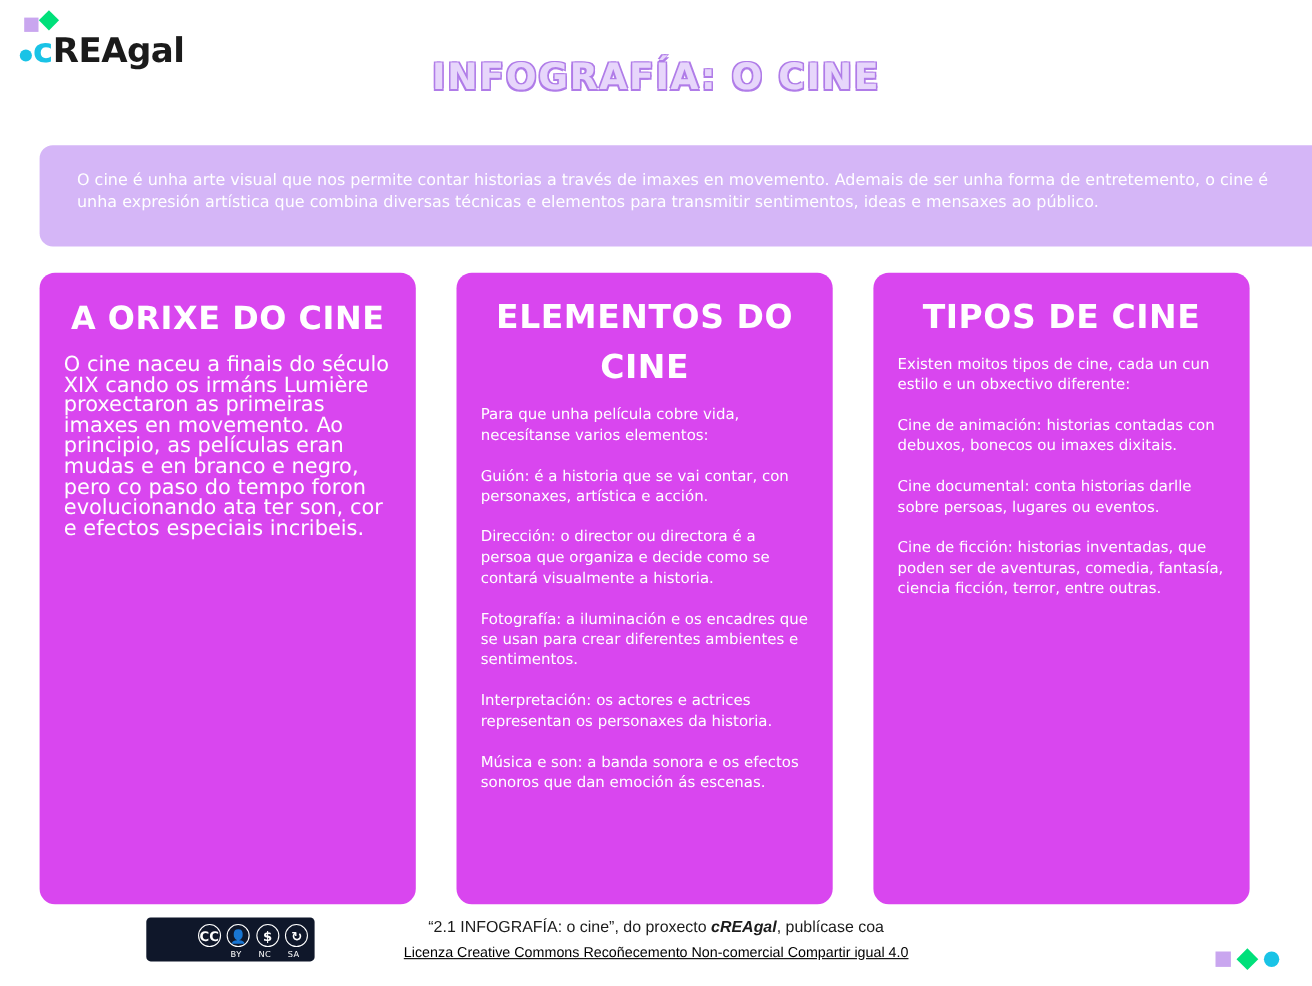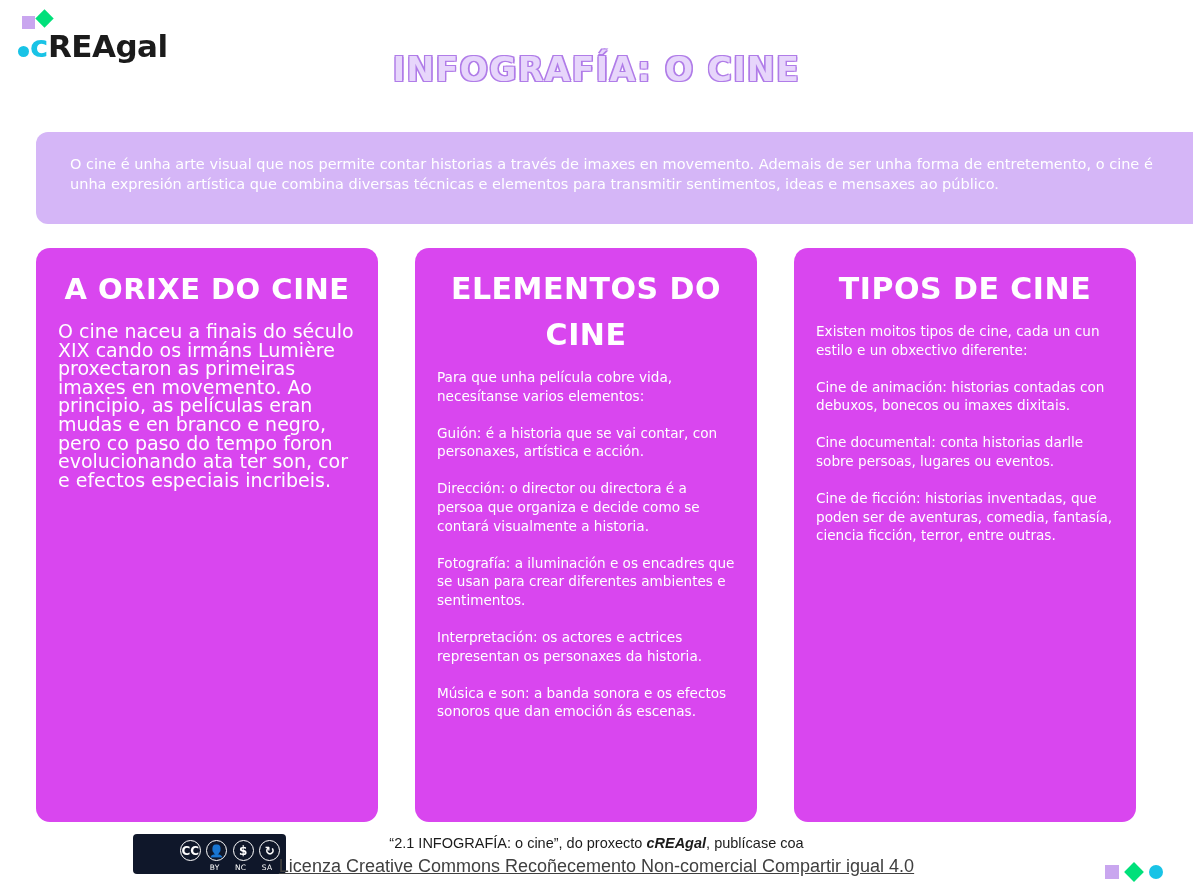--- a/index.html
+++ b/index.html
@@ -196,23 +196,23 @@
     top: 6px;
     text-align: center;
     font-family: "Liberation Sans", sans-serif;
     font-size: 14.5px;
     color: #1b1b1b;
     line-height: 22px;
   }
   .footer-text em { font-style: italic; font-weight: bold; }
   .footer-link {
     display: block;
-    color: #404040;
+    color: #000000;
     text-decoration: underline;
-    font-size: 18px;
+    font-size: 13px;
     margin-top: 1px;
   }
   .footer-marks {
     position: absolute;
     right: 18px;
     bottom: 6px;
     width: 70px;
     height: 20px;
   }
   .fm {

